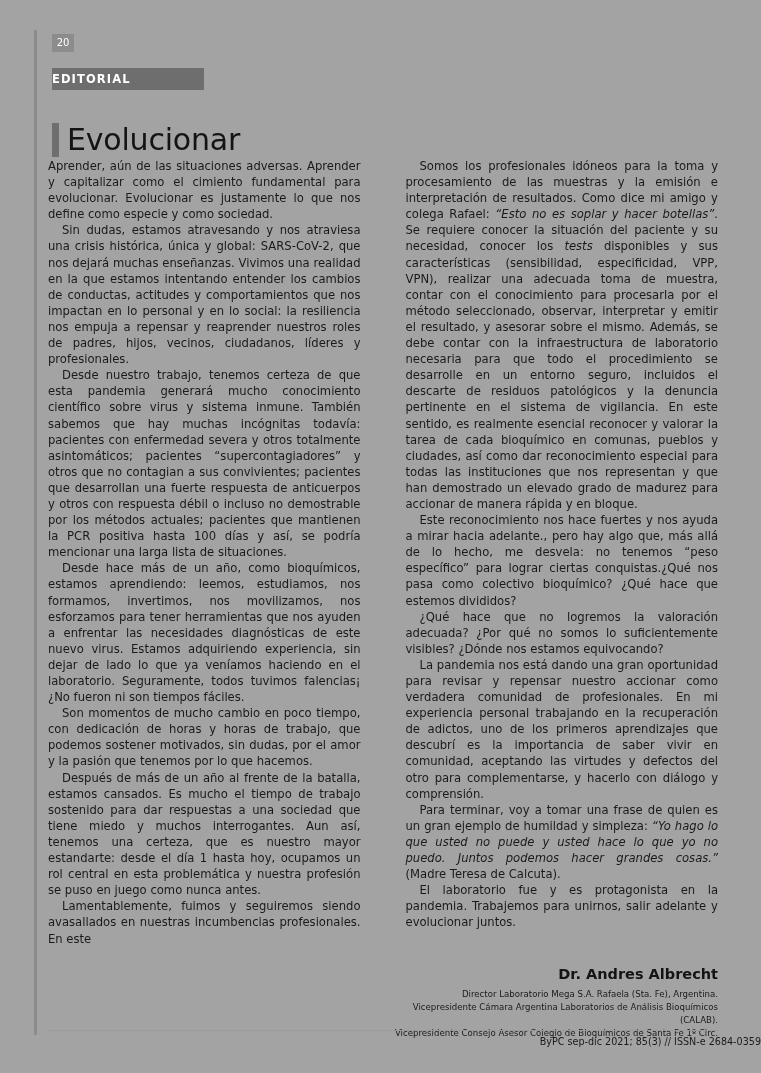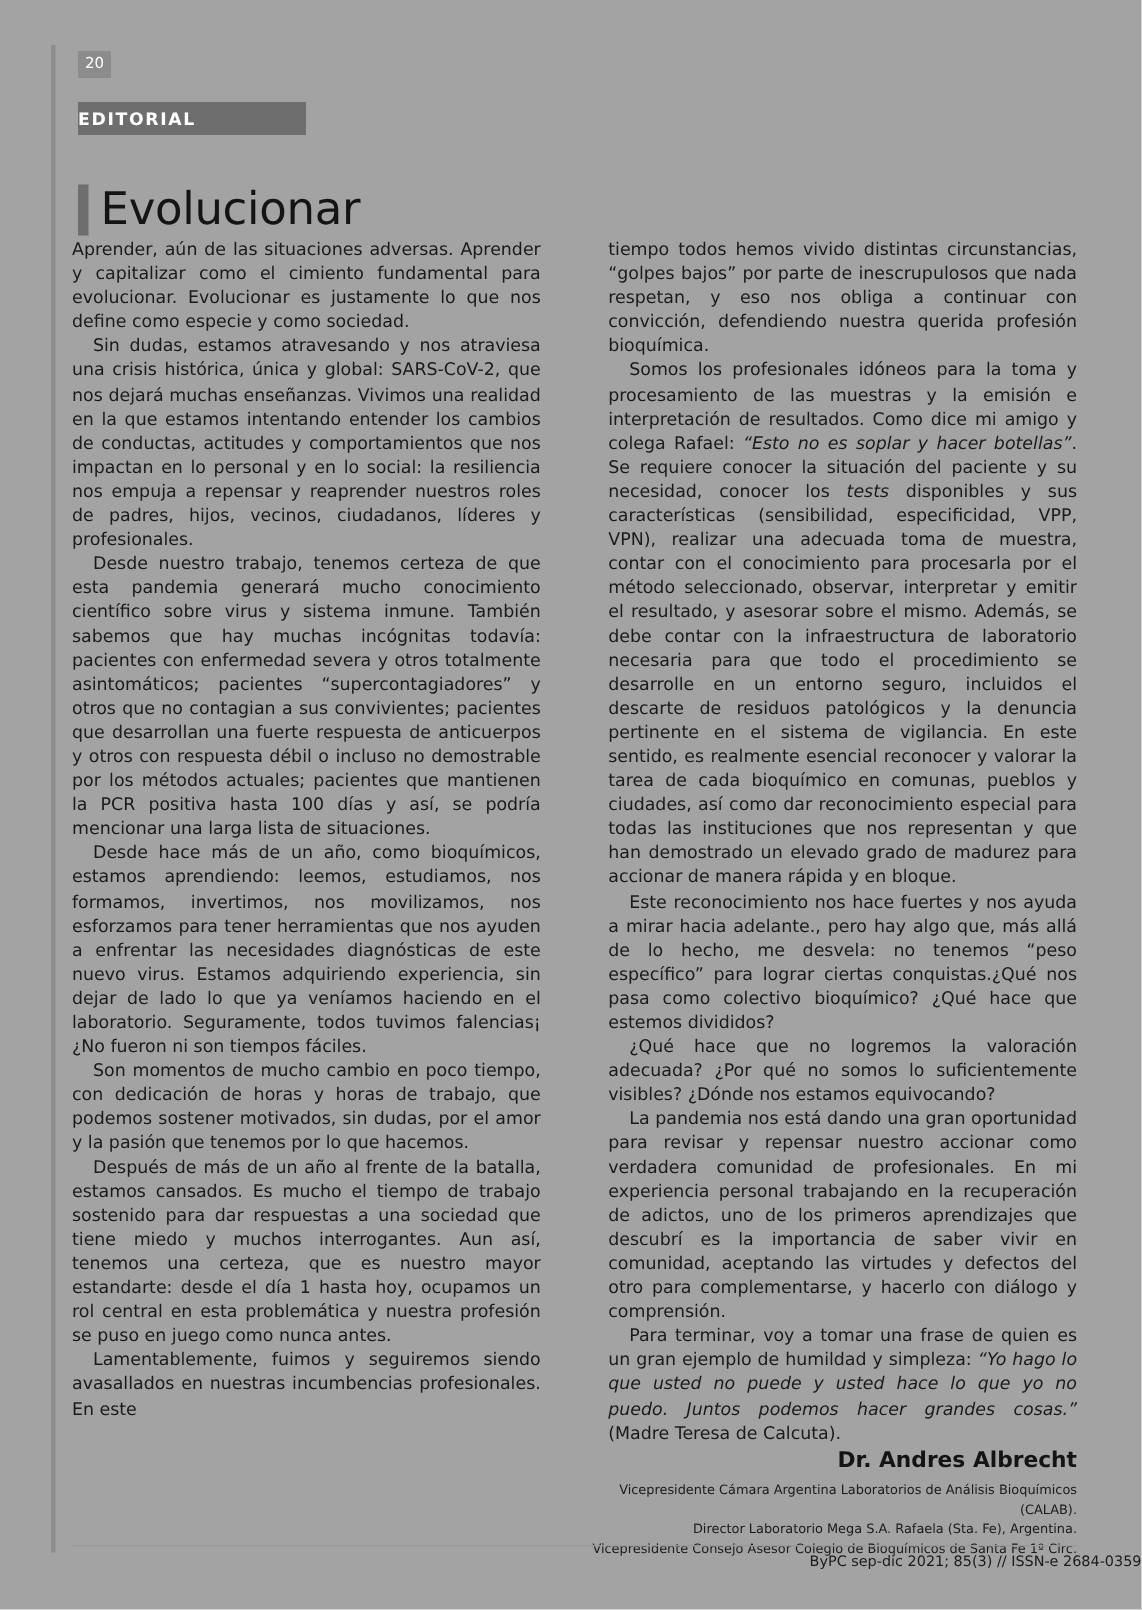--- a/index.html
+++ b/index.html
@@ -170,32 +170,32 @@
     <div class="col">
       <p>Aprender, aún de las situaciones adversas. Aprender y capitalizar como el cimiento fundamental para evolucionar. Evolucionar es justamente lo que nos define como especie y como sociedad.</p>
       <p class="ind">Sin dudas, estamos atravesando y nos atraviesa una crisis histórica, única y global: SARS-CoV-2, que nos dejará muchas enseñanzas. Vivimos una realidad en la que estamos intentando entender los cambios de conductas, actitudes y comportamientos que nos impactan en lo personal y en lo social: la resiliencia nos empuja a repensar y reaprender nuestros roles de padres, hijos, vecinos, ciudadanos, líderes y profesionales.</p>
       <p class="ind">Desde nuestro trabajo, tenemos certeza de que esta pandemia generará mucho conocimiento científico sobre virus y sistema inmune. También sabemos que hay muchas incógnitas todavía: pacientes con enfermedad severa y otros totalmente asintomáticos; pacientes “supercontagiadores” y otros que no contagian a sus convivientes; pacientes que desarrollan una fuerte respuesta de anticuerpos y otros con respuesta débil o incluso no demostrable por los métodos actuales; pacientes que mantienen la PCR positiva hasta 100 días y así, se podría mencionar una larga lista de situaciones.</p>
       <p class="ind">Desde hace más de un año, como bioquímicos, estamos aprendiendo: leemos, estudiamos, nos formamos, invertimos, nos movilizamos, nos esforzamos para tener herramientas que nos ayuden a enfrentar las necesidades diagnósticas de este nuevo virus. Estamos adquiriendo experiencia, sin dejar de lado lo que ya veníamos haciendo en el laboratorio. Seguramente, todos tuvimos falencias¡ ¿No fueron ni son tiempos fáciles.</p>
       <p class="ind">Son momentos de mucho cambio en poco tiempo, con dedicación de horas y horas de trabajo, que podemos sostener motivados, sin dudas, por el amor y la pasión que tenemos por lo que hacemos.</p>
       <p class="ind">Después de más de un año al frente de la batalla, estamos cansados. Es mucho el tiempo de trabajo sostenido para dar respuestas a una sociedad que tiene miedo y muchos interrogantes. Aun así, tenemos una certeza, que es nuestro mayor estandarte: desde el día 1 hasta hoy, ocupamos un rol central en esta problemática y nuestra profesión se puso en juego como nunca antes.</p>
       <p class="ind">Lamentablemente, fuimos y seguiremos siendo avasallados en nuestras incumbencias profesionales. En este</p>
     </div>
     <div class="col">
-      <p>tiempo todos hemos vivido distintas circunstancias, “golpes bajos” por parte de inescrupulosos que nada respetan, y eso nos obliga a continuar con convicción, defendiendo nuestra querida profesión bioquímica.</p>
       <p class="ind">Somos los profesionales idóneos para la toma y procesamiento de las muestras y la emisión e interpretación de resultados. Como dice mi amigo y colega Rafael: <em>“Esto no es soplar y hacer botellas”</em>. Se requiere conocer la situación del paciente y su necesidad, conocer los <em>tests</em> disponibles y sus características (sensibilidad, especificidad, VPP, VPN), realizar una adecuada toma de muestra, contar con el conocimiento para procesarla por el método seleccionado, observar, interpretar y emitir el resultado, y asesorar sobre el mismo. Además, se debe contar con la infraestructura de laboratorio necesaria para que todo el procedimiento se desarrolle en un entorno seguro, incluidos el descarte de residuos patológicos y la denuncia pertinente en el sistema de vigilancia. En este sentido, es realmente esencial reconocer y valorar la tarea de cada bioquímico en comunas, pueblos y ciudades, así como dar reconocimiento especial para todas las instituciones que nos representan y que han demostrado un elevado grado de madurez para accionar de manera rápida y en bloque.</p>
       <p class="ind">Este reconocimiento nos hace fuertes y nos ayuda a mirar hacia adelante., pero hay algo que, más allá de lo hecho, me desvela: no tenemos “peso específico” para lograr ciertas conquistas.¿Qué nos pasa como colectivo bioquímico? ¿Qué hace que estemos divididos?</p>
       <p class="ind">¿Qué hace que no logremos la valoración adecuada? ¿Por qué no somos lo suficientemente visibles? ¿Dónde nos estamos equivocando?</p>
       <p class="ind">La pandemia nos está dando una gran oportunidad para revisar y repensar nuestro accionar como verdadera comunidad de profesionales. En mi experiencia personal trabajando en la recuperación de adictos, uno de los primeros aprendizajes que descubrí es la importancia de saber vivir en comunidad, aceptando las virtudes y defectos del otro para complementarse, y hacerlo con diálogo y comprensión.</p>
       <p class="ind">Para terminar, voy a tomar una frase de quien es un gran ejemplo de humildad y simpleza: <em>“Yo hago lo que usted no puede y usted hace lo que yo no puedo. Juntos podemos hacer grandes cosas.”</em> (Madre Teresa de Calcuta).</p>
+      <p class="ind">El laboratorio fue y es protagonista en la pandemia. Trabajemos para unirnos, salir adelante y evolucionar juntos.</p>
     </div>
   </div>
 
   <div class="signature">
     <div class="sig-name">Dr. Andres Albrecht</div>
+    <div class="sig-line">Director Laboratorio Mega S.A. Rafaela (Sta. Fe), Argentina.</div>
     <div class="sig-line">Vicepresidente Cámara Argentina Laboratorios de Análisis Bioquímicos (CALAB).</div>
-    <div class="sig-line">Director Laboratorio Mega S.A. Rafaela (Sta. Fe), Argentina.</div>
     <div class="sig-line">Vicepresidente Consejo Asesor Colegio de Bioquímicos de Santa Fe 1º Circ.</div>
   </div>
 
   <div class="footer-rule"></div>
   <div class="footer-text">ByPC sep-dic 2021; 85(3) // ISSN-e 2684-0359</div>
 
 </div>
 
 </body></html>

